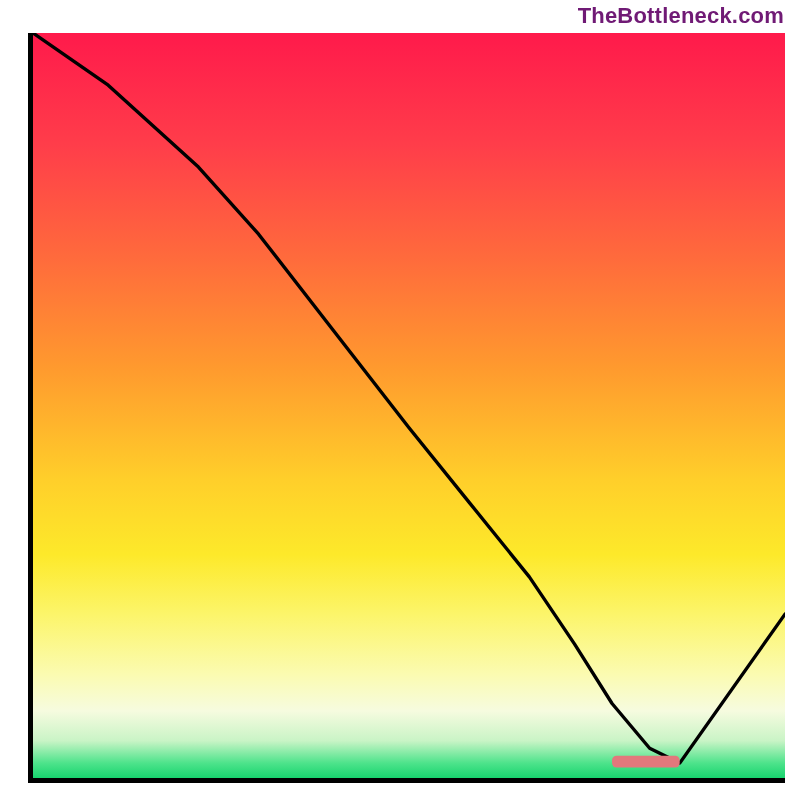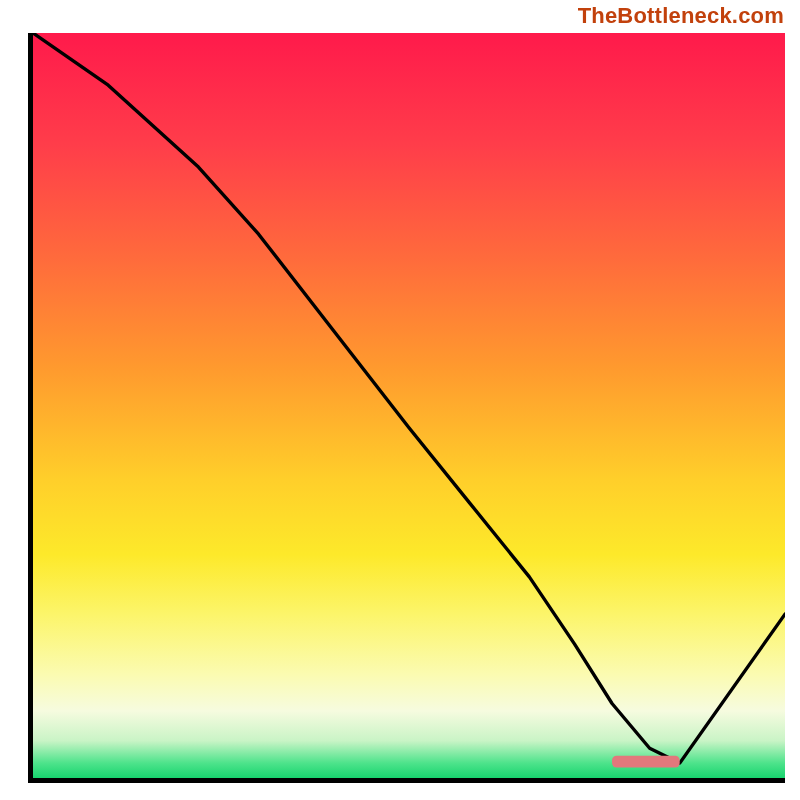--- a/index.html
+++ b/index.html
@@ -15,21 +15,21 @@
     position: relative;
     width: 800px;
     height: 800px;
   }
   .watermark {
     position: absolute;
     top: 3px;
     right: 16px;
     font-size: 22px;
     font-weight: 600;
-    color: #c2410c;
+    color: #701a75;
     font-family: Arial, Helvetica, sans-serif;
     letter-spacing: 0.2px;
     pointer-events: none;
     user-select: none;
   }
   .plot-area {
     position: absolute;
     left: 28px;
     top: 33px;
     width: 757px;

